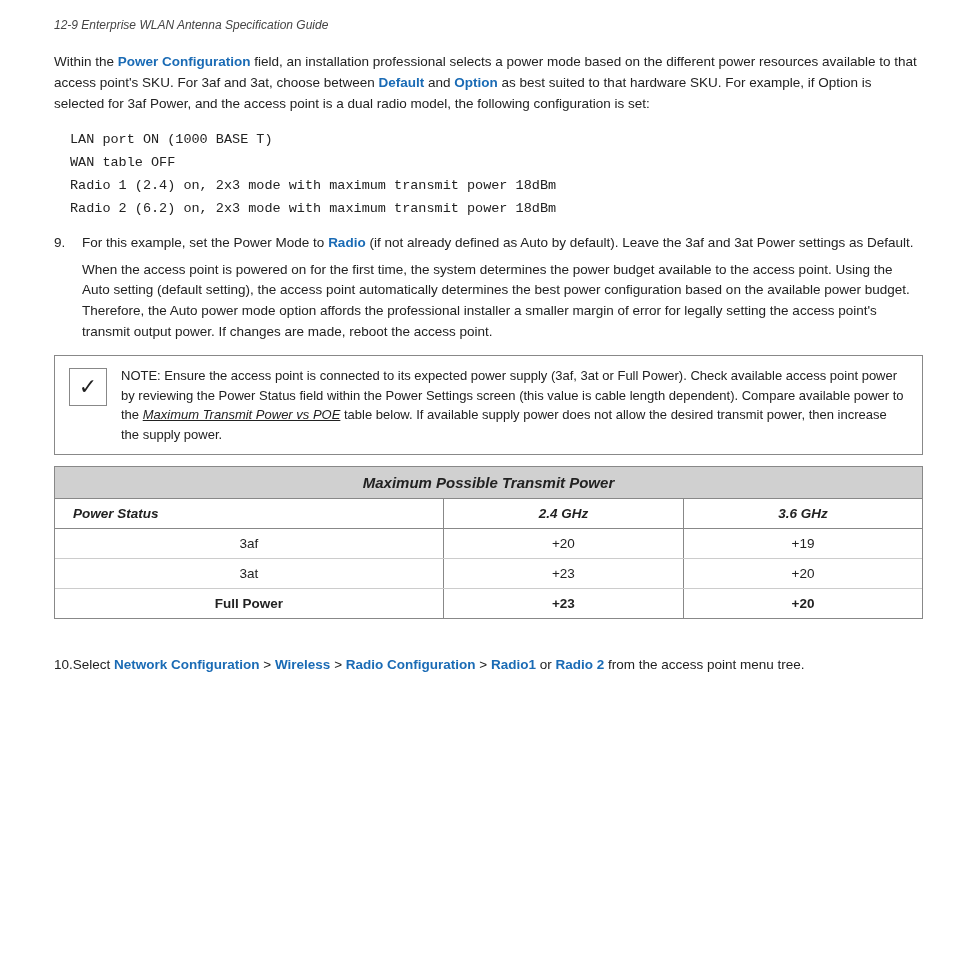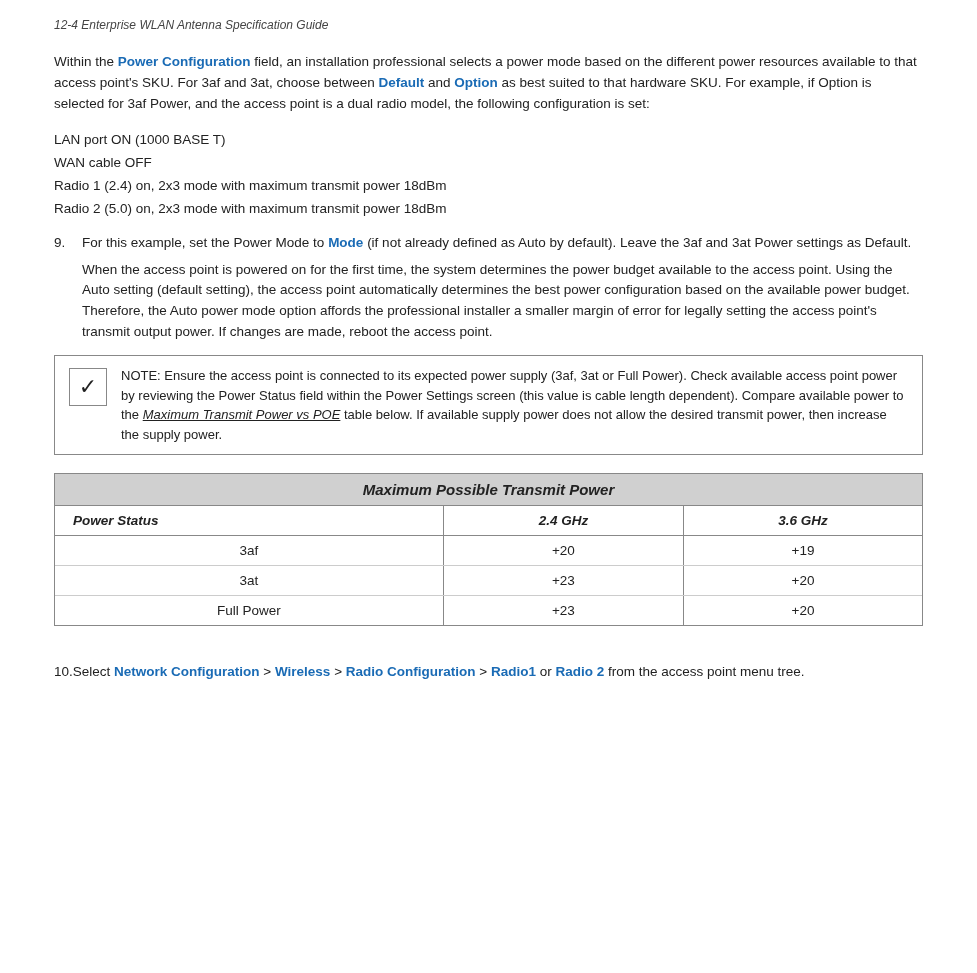--- a/index.html
+++ b/index.html
@@ -23,24 +23,24 @@
     .body-text {
       line-height: 1.55;
       margin-bottom: 14px;
       margin-top: 20px;
     }
     .highlight-blue {
       color: #1a6bb5;
       font-weight: bold;
     }
     .preformat-block {
-      font-family: Liberation Sans, sans-serif;
+      font-family: Liberation Mono, monospace;
       font-size: 13.5px;
       margin-bottom: 14px;
-      margin-left: 0;
+      margin-left: 16px;
       line-height: 1.7;
     }
     .numbered-item {
       display: flex;
       gap: 6px;
       margin-bottom: 10px;
     }
     .numbered-item .num {
       flex-shrink: 0;
       min-width: 22px;
@@ -80,21 +80,21 @@
     }
     .note-label {
       font-weight: normal;
     }
     .note-italic {
       font-style: italic;
       text-decoration: underline;
     }
     
     .table-section {
-      margin-top: 18px;
+      margin-top: 11px;
       border: 1.5px solid #888;
     }
     .table-title {
       background: #d0d0d0;
       text-align: center;
       font-weight: bold;
       font-style: italic;
       font-size: 15px;
       padding: 7px 0;
       border-bottom: 1.5px solid #888;
@@ -127,50 +127,51 @@
       font-size: 13.5px;
     }
     .data-table td:first-child {
       text-align: center;
     }
     .data-table td:last-child {
       border-right: none;
     }
     .data-table tr:last-child td {
       border-bottom: none;
+      font-weight: bold;
     }
     .step-10 {
       margin-top: 36px;
       line-height: 1.55;
     }
   </style>
 </head>
 <body>
 
 <div class="page">
 
   <div class="page-header">
-    <span>12-4   Enterprise WLAN Antenna Specification Guide</span>
+    <span>12-9   Enterprise WLAN Antenna Specification Guide</span>
   </div>
 
   <div class="body-text">
     <span>Within the </span><span class="highlight-blue">Power Configuration</span><span> field, an installation professional selects a power mode based on the different power resources available to that access point's SKU. For 3af and 3at, choose between </span><span class="highlight-blue">Default</span><span> and </span><span class="highlight-blue">Option</span><span> as best suited to that hardware SKU. For example, if Option is selected for 3af Power, and the access point is a dual radio model, the following configuration is set:</span>
   </div>
 
   <div class="preformat-block">
     <div>LAN port ON (1000 BASE T)</div>
-    <div>WAN cable OFF</div>
+    <div>WAN table OFF</div>
     <div>Radio 1 (2.4) on, 2x3 mode with maximum transmit power 18dBm</div>
-    <div>Radio 2 (5.0) on, 2x3 mode with maximum transmit power 18dBm</div>
+    <div>Radio 2 (6.2) on, 2x3 mode with maximum transmit power 18dBm</div>
   </div>
 
   <div class="numbered-item">
     <span class="num">9.</span>
     <div class="content">
-      <span>For this example, set the Power Mode to </span><span class="highlight-blue">Mode</span><span> (if not already defined as Auto by default). Leave the 3af and 3at Power settings as Default.</span>
+      <span>For this example, set the Power Mode to </span><span class="highlight-blue">Radio</span><span> (if not already defined as Auto by default). Leave the 3af and 3at Power settings as Default.</span>
       <div class="sub-para">
         <span>When the access point is powered on for the first time, the system determines the power budget available to the access point. Using the Auto setting (default setting), the access point automatically determines the best power configuration based on the available power budget. Therefore, the Auto power mode option affords the professional installer a smaller margin of error for legally setting the access point's transmit output power. If changes are made, reboot the access point.</span>
       </div>
     </div>
   </div>
 
   <div class="note-box">
     <div class="note-checkmark">✓</div>
     <div class="note-text">
       <span class="note-label">NOTE:</span><span> Ensure the access point is connected to its expected power supply (3af, 3at or Full Power). Check available access point power by reviewing the Power Status field within the Power Settings screen (this value is cable length dependent). Compare available power to the </span><span class="note-italic">Maximum Transmit Power vs POE</span><span> table below. If available supply power does not allow the desired transmit power, then increase the supply power.</span>

